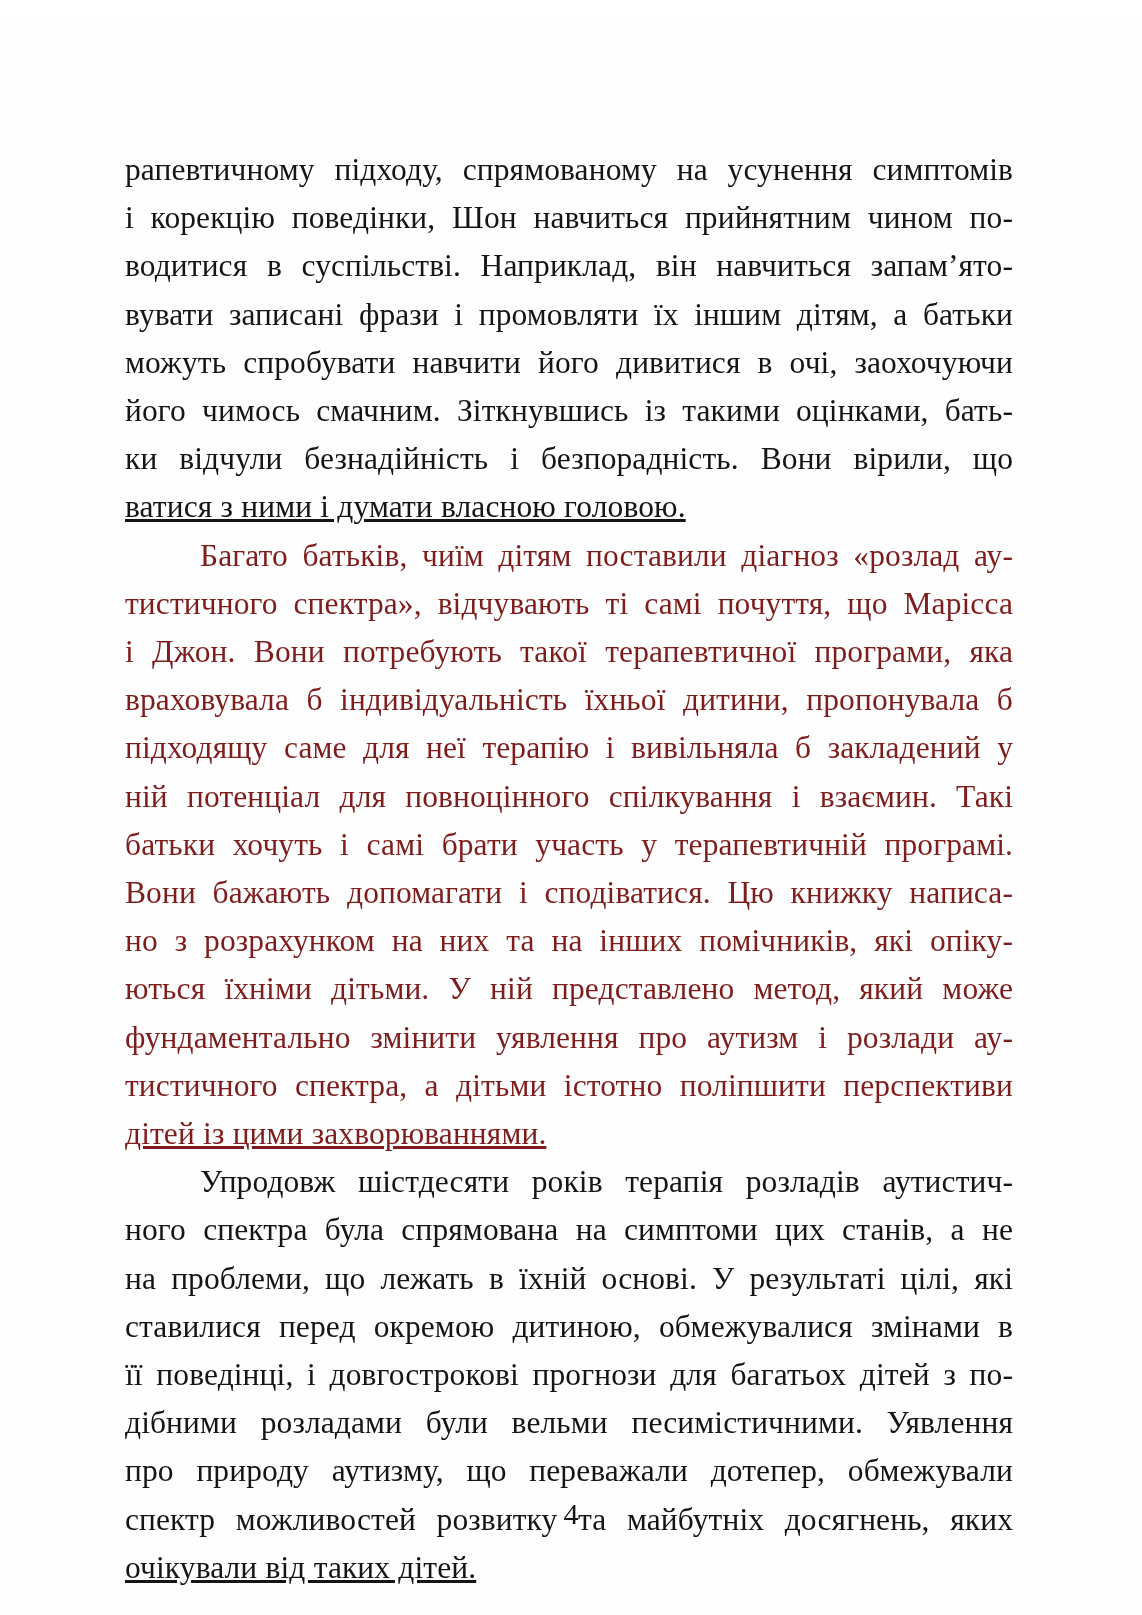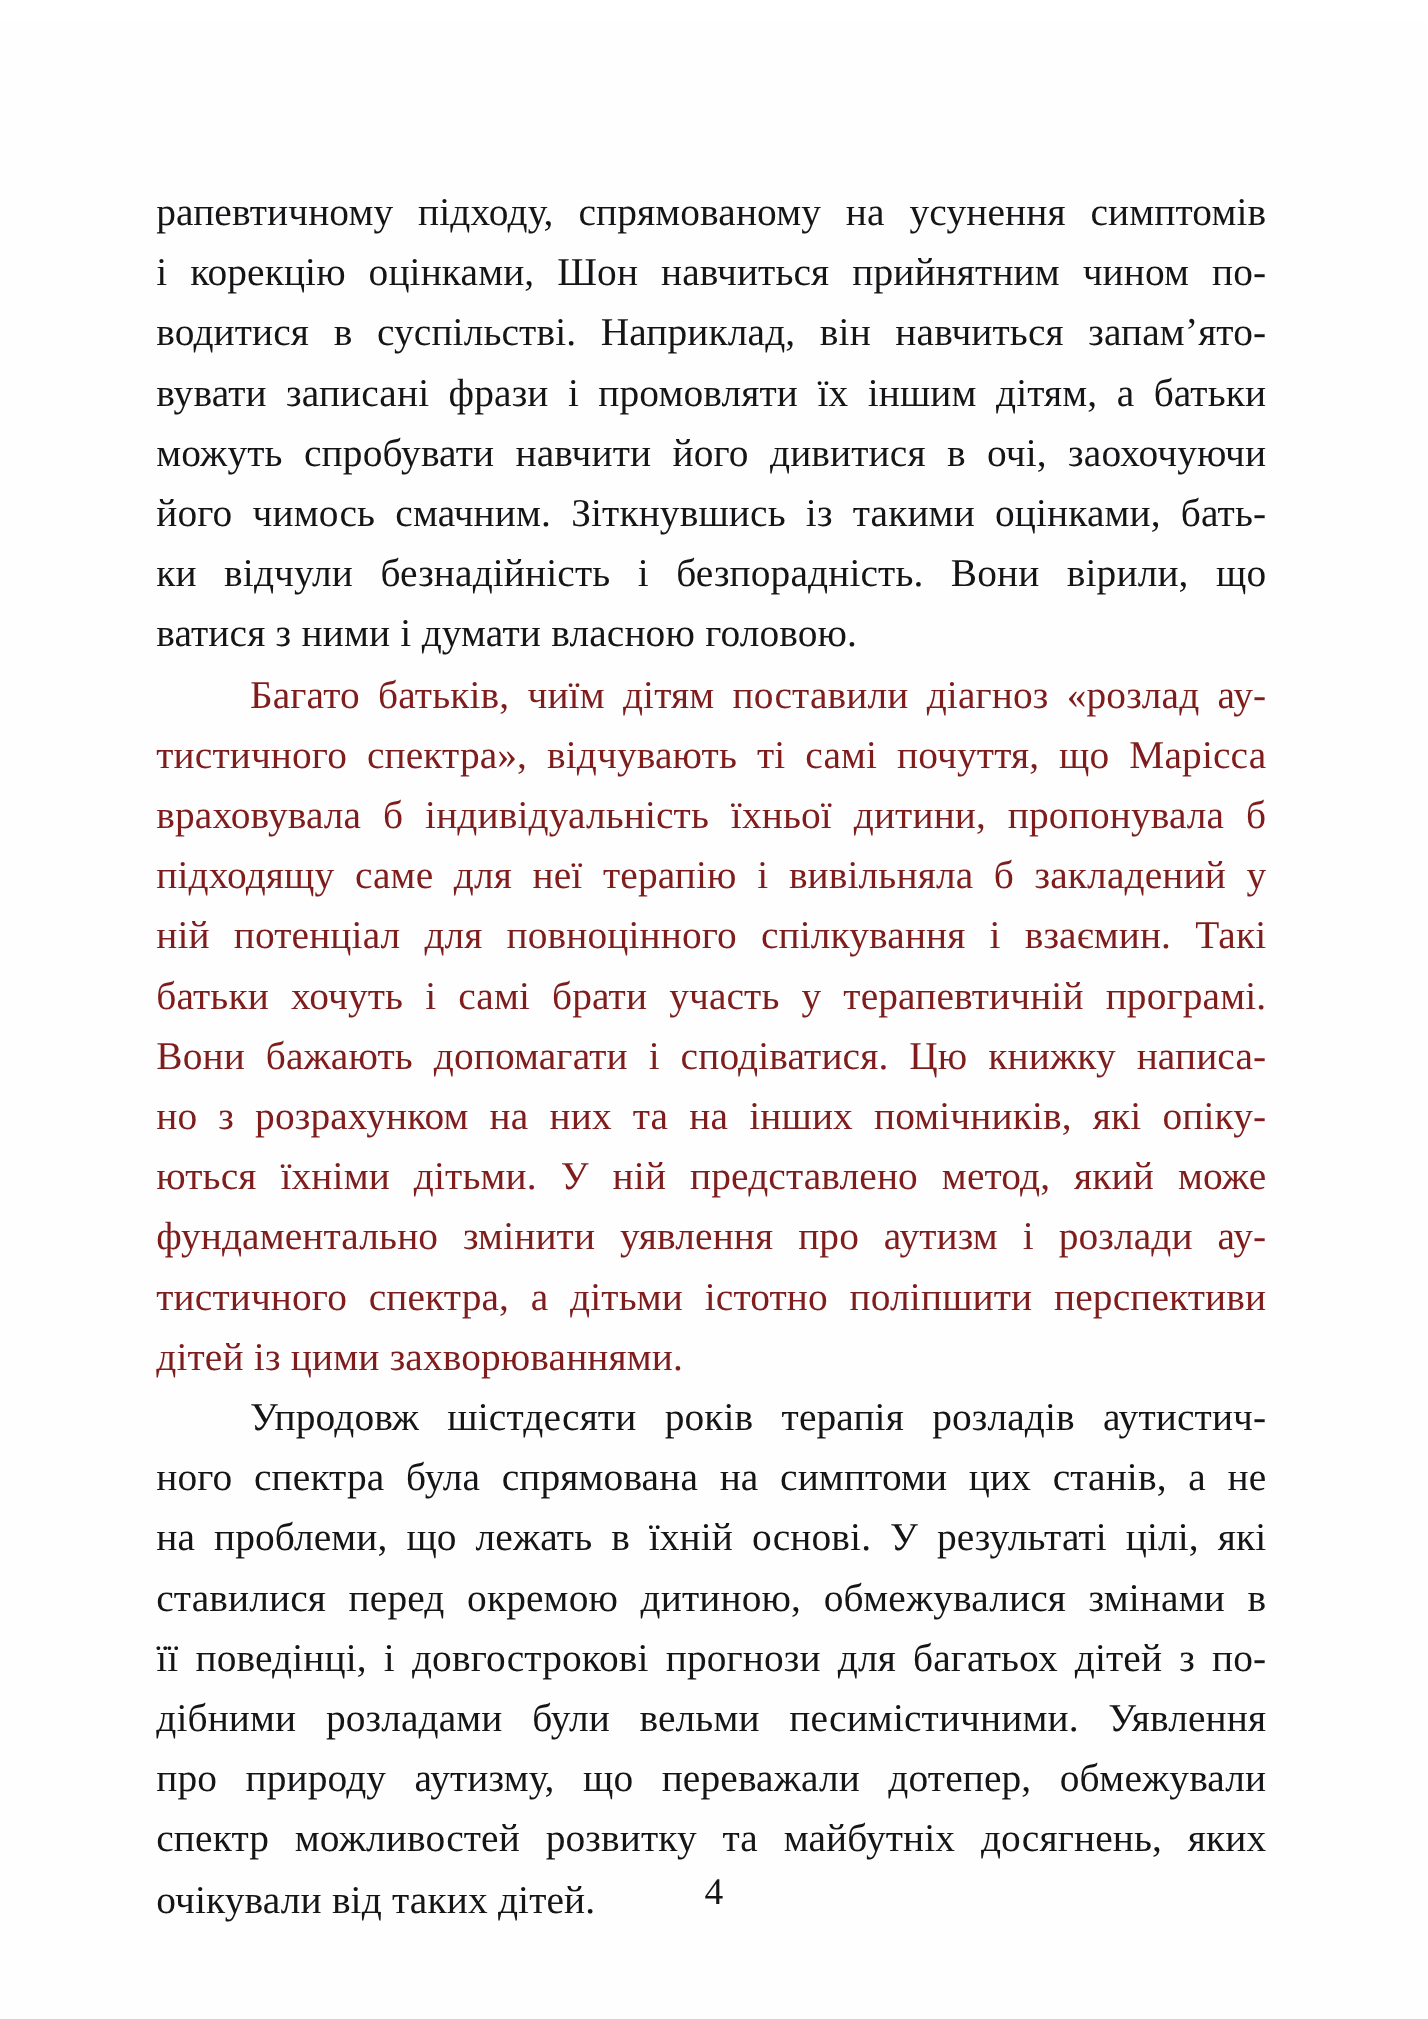--- a/index.html
+++ b/index.html
@@ -50,20 +50,21 @@
 
   
   .line.justified {
     text-align: justify;
     text-align-last: justify;
   }
 
   .line.last {
     text-align: right;
     text-align-last: left;
+    text-decoration: underline;
   }
 
   .indent {
     display: inline-block;
     width: 75px;
   }
 
   .page-number {
     position: absolute;
     left: 0;
@@ -78,31 +79,32 @@
 </style>
 </head>
 <body>
 
 <div class="page" style="background: rgb(254, 254, 254);">
 
   <div class="text-column" id="text-column">
 
   <p class="para" style="color: rgb(21, 21, 23);">
         <span class="line justified">рапевтичному підходу, спрямованому на усунення симптомів</span>
-        <span class="line justified">і корекцію оцінками, Шон навчиться прийнятним чином по-</span>
+        <span class="line justified">і корекцію поведінки, Шон навчиться прийнятним чином по-</span>
         <span class="line justified">водитися в суспільстві. Наприклад, він навчиться запам’ято-</span>
         <span class="line justified">вувати записані фрази і промовляти їх іншим дітям, а батьки</span>
         <span class="line justified">можуть спробувати навчити його дивитися в очі, заохочуючи</span>
         <span class="line justified">його чимось смачним. Зіткнувшись із такими оцінками, бать-</span>
         <span class="line justified">ки відчули безнадійність і безпорадність. Вони вірили, що</span>
         <span class="line last">ватися з ними і думати власною головою.</span>
       </p>
       <p class="para" style="color: #7f1d1d;">
         <span class="line justified"><span class="indent"></span>Багато батьків, чиїм дітям поставили діагноз «розлад ау-</span>
         <span class="line justified">тистичного спектра», відчувають ті самі почуття, що Марісса</span>
+        <span class="line justified">і Джон. Вони потребують такої терапевтичної програми, яка</span>
         <span class="line justified">враховувала б індивідуальність їхньої дитини, пропонувала б</span>
         <span class="line justified">підходящу саме для неї терапію і вивільняла б закладений у</span>
         <span class="line justified">ній потенціал для повноцінного спілкування і взаємин. Такі</span>
         <span class="line justified">батьки хочуть і самі брати участь у терапевтичній програмі.</span>
         <span class="line justified">Вони бажають допомагати і сподіватися. Цю книжку написа-</span>
         <span class="line justified">но з розрахунком на них та на інших помічників, які опіку-</span>
         <span class="line justified">ються їхніми дітьми. У ній представлено метод, який може</span>
         <span class="line justified">фундаментально змінити уявлення про аутизм і розлади ау-</span>
         <span class="line justified">тистичного спектра, а дітьми істотно поліпшити перспективи</span>
         <span class="line last">дітей із цими захворюваннями.</span>

